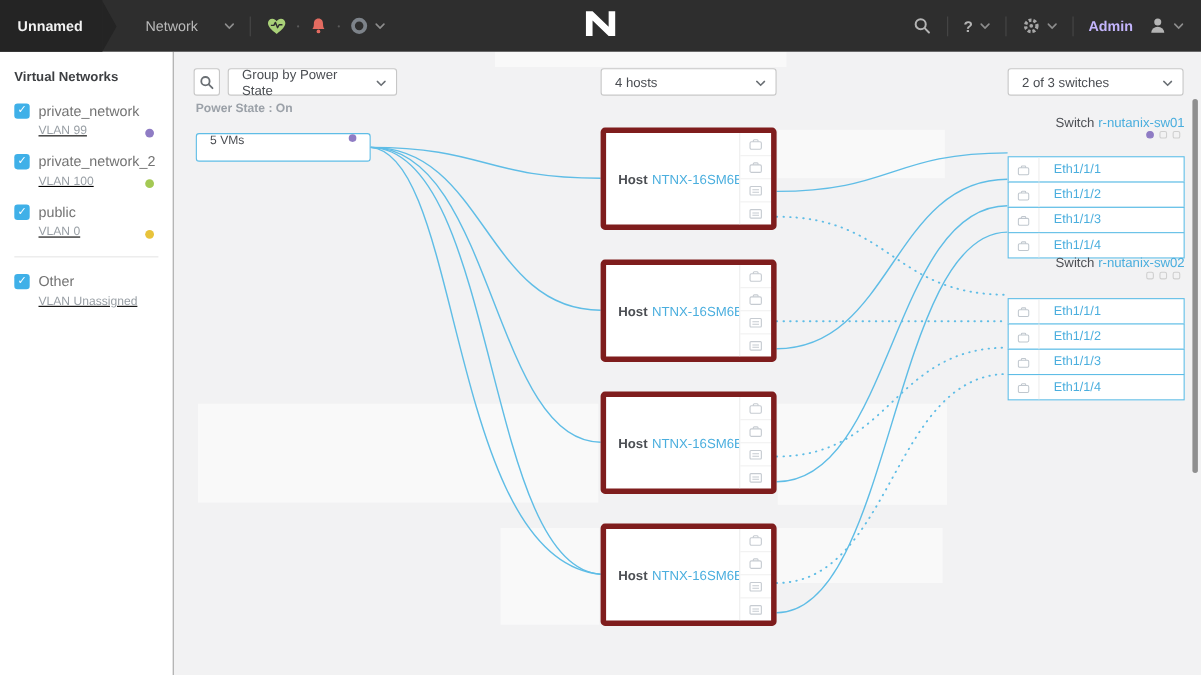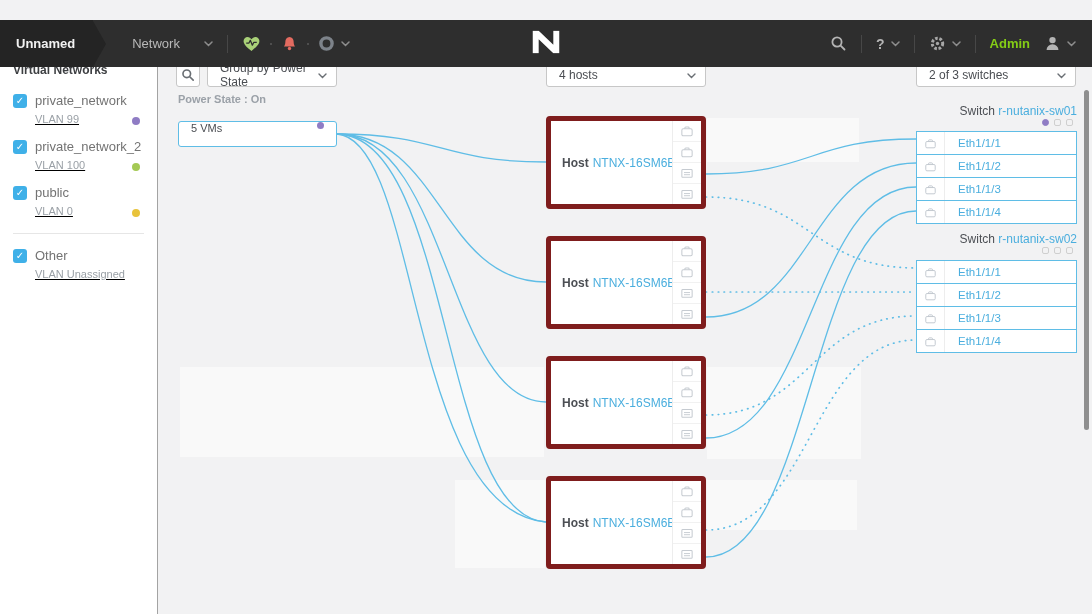--- a/index.html
+++ b/index.html
@@ -1,32 +1,32 @@
 <!DOCTYPE html>
 <html><head>
 <meta charset="utf-8">
 <style>
   * { margin:0; padding:0; box-sizing:border-box; }
   html,body { width:1092px; height:614px; overflow:hidden; }
   body { font-family:"Liberation Sans", sans-serif; background:#f2f2f3; position:relative; }
 
   
-  .header { position:absolute; left:0; top:0; width:1092px; height:47px; background:#2e2e2e; display:flex; align-items:center; z-index:30;margin-top:20px; }
+  .header { position:absolute; left:0; top:0; width:1092px; height:47px; background:#2e2e2e; display:flex; align-items:center; z-index:30; }
   .hdr-left { height:47px; background:#242424; display:flex; align-items:center; padding:0 18px 0 16px; }
   .hdr-left-arrow { width:0; height:0; border-top:23.5px solid transparent; border-bottom:23.5px solid transparent; border-left:13px solid #242424; }
   .cluster-name { color:#f2f2f2; font-weight:bold; font-size:13px; }
   .nav-group { display:flex; align-items:center; margin-left:26px; color:#b9b9b9; font-size:13px; gap:24px; cursor:pointer; }
   .hdr-divider { width:1px; height:18px; background:#474747; margin:0 14px; }
   .hdr-sep-dot { width:2px; height:2px; border-radius:50%; background:#5a5a5a; margin:0 9px; }
   .hdr-icons { display:flex; align-items:center; }
   .logo { position:absolute; left:50%; top:50%; transform:translate(-50%,-50%); }
   .hdr-right { margin-left:auto; display:flex; align-items:center; padding-right:16px; color:#b9b9b9; }
   .hdr-btn { display:flex; align-items:center; gap:6px; cursor:pointer; }
   .help-q { font-size:14px; font-weight:bold; color:#b4b4b4; }
-  .admin-label { font-size:13px; color:#84cc16; font-weight:bold; margin-right:8px; }
+  .admin-label { font-size:13px; color:#c4b5fd; font-weight:bold; margin-right:8px; }
 
   
   .sidebar { position:absolute; left:0; top:47px; width:158px; height:567px; background:#ffffff; border-right:1px solid #a3a3a3; padding:16px 13px; z-index:20; }
   .sb-title { font-size:12px; color:#3d3f42; font-weight:bold; margin-bottom:16px; }
   .sb-item { margin-bottom:14px; }
   .sb-row1 { display:flex; align-items:center; gap:8px; }
   .checkbox { width:14px; height:14px; border-radius:3px; background:#3fb0e8; color:#fff; font-size:10px; line-height:14px; text-align:center; flex:0 0 auto; cursor:pointer; }
   .sb-label { font-size:13px; color:#737373; }
   .sb-row2 { display:flex; align-items:flex-end; margin:5px 0 0 22px;text-decoration:underline; }
   .sb-vlan { font-size:11px; color:#9aa0a6; }
@@ -34,21 +34,21 @@
   .sb-divider { border-top:1px solid #e6e6e6; margin:16px 0 14px 0; }
 
   
   .ghost { position:absolute; background:rgba(255,255,255,.5); z-index:1; }
   .wires { position:absolute; left:0; top:0; z-index:2; pointer-events:none; }
 
   
   .btn-sq { position:absolute; left:176px; top:62px; width:24px; height:25px; background:#fff; border:1px solid #c7c7c7; border-radius:3px; display:flex; align-items:center; justify-content:center; cursor:pointer; z-index:10; }
   .dropdown { position:absolute; height:25px; background:#fff; border:1px solid #c7c7c7; border-radius:3px; font-size:12px; color:#4a4d52; display:flex; align-items:center; padding:0 24px 0 12px; cursor:pointer; z-index:10; }
   .dd-chev { position:absolute; right:9px; top:10px; }
-  .dd-groupby { left:207px; top:62px; width:130px; }
+  .dd-groupby { left:207px; top:62px; width:154px; }
   .dd-hosts  { left:546px; top:62px; width:160px; }
   .dd-switches { left:916px; top:62px; width:160px; }
 
   .group-label { position:absolute; left:178px; top:93px; font-size:11px; color:#9ba1a8; z-index:10;font-weight:bold; }
 
   
   .vm-box { position:absolute; left:178px; top:121px; width:159px; height:26px; background:#fff; border:1px solid #5fbde6; border-radius:3px; display:flex; align-items:flex-start; padding:0 12px; z-index:10; }
   .vm-label { font-size:11px; color:#4a4d52; }
   .vm-dot { width:7px; height:7px; border-radius:50%; margin-left:auto; }
 
@@ -63,21 +63,21 @@
 
   
   .sw-label { position:absolute; width:240px; text-align:right; font-size:12px; z-index:10; }
   .sw-prefix { color:#4c4f54; }
   .sw-name { color:#4aaede; }
   .sw-dots { position:absolute; display:flex; gap:5px; z-index:10; }
   .sw-dot { width:7px; height:7px; border-radius:2px; border:1px solid #cfcfcf; background:transparent; }
   .sw-dot.active { background:#8f7cc4; border-color:#8f7cc4; border-radius:50%; }
   .ports { position:absolute; left:916px; width:161px; z-index:10; }
   .port-row { height:24px; background:#fff; border:1px solid #5fbde6; display:flex; align-items:center; margin-top:-1px; cursor:pointer; }
-  .port-row:first-child { margin-top:4px; }
+  .port-row:first-child { margin-top:15px; }
   .port-icon-cell { width:28px; display:flex; align-items:center; justify-content:center; border-right:1px solid #ededed; align-self:stretch; }
   .port-label { font-size:11.5px; color:#4aaede; padding-left:13px; }
 
   .scroll-thumb { position:absolute; right:3px; top:90px; width:5px; height:340px; background:#8f8f8f; border-radius:3px; z-index:40; cursor:pointer; }
 </style>
 </head>
 <body>
 
 <div class="header">
   <div class="hdr-left">

